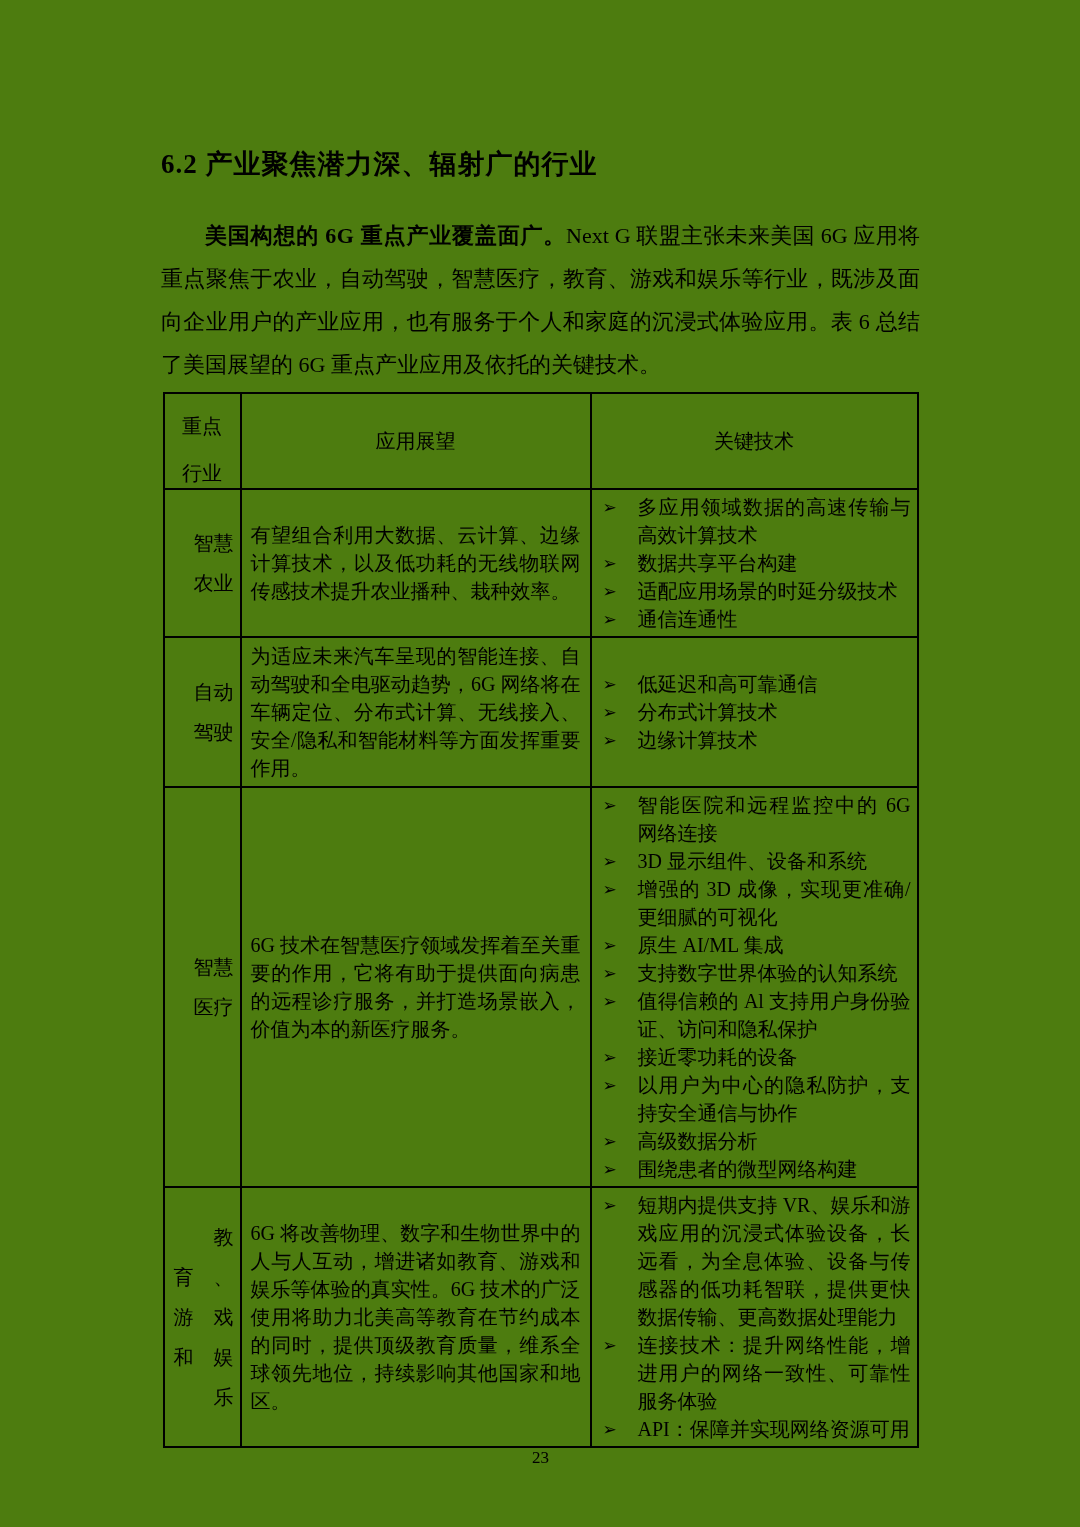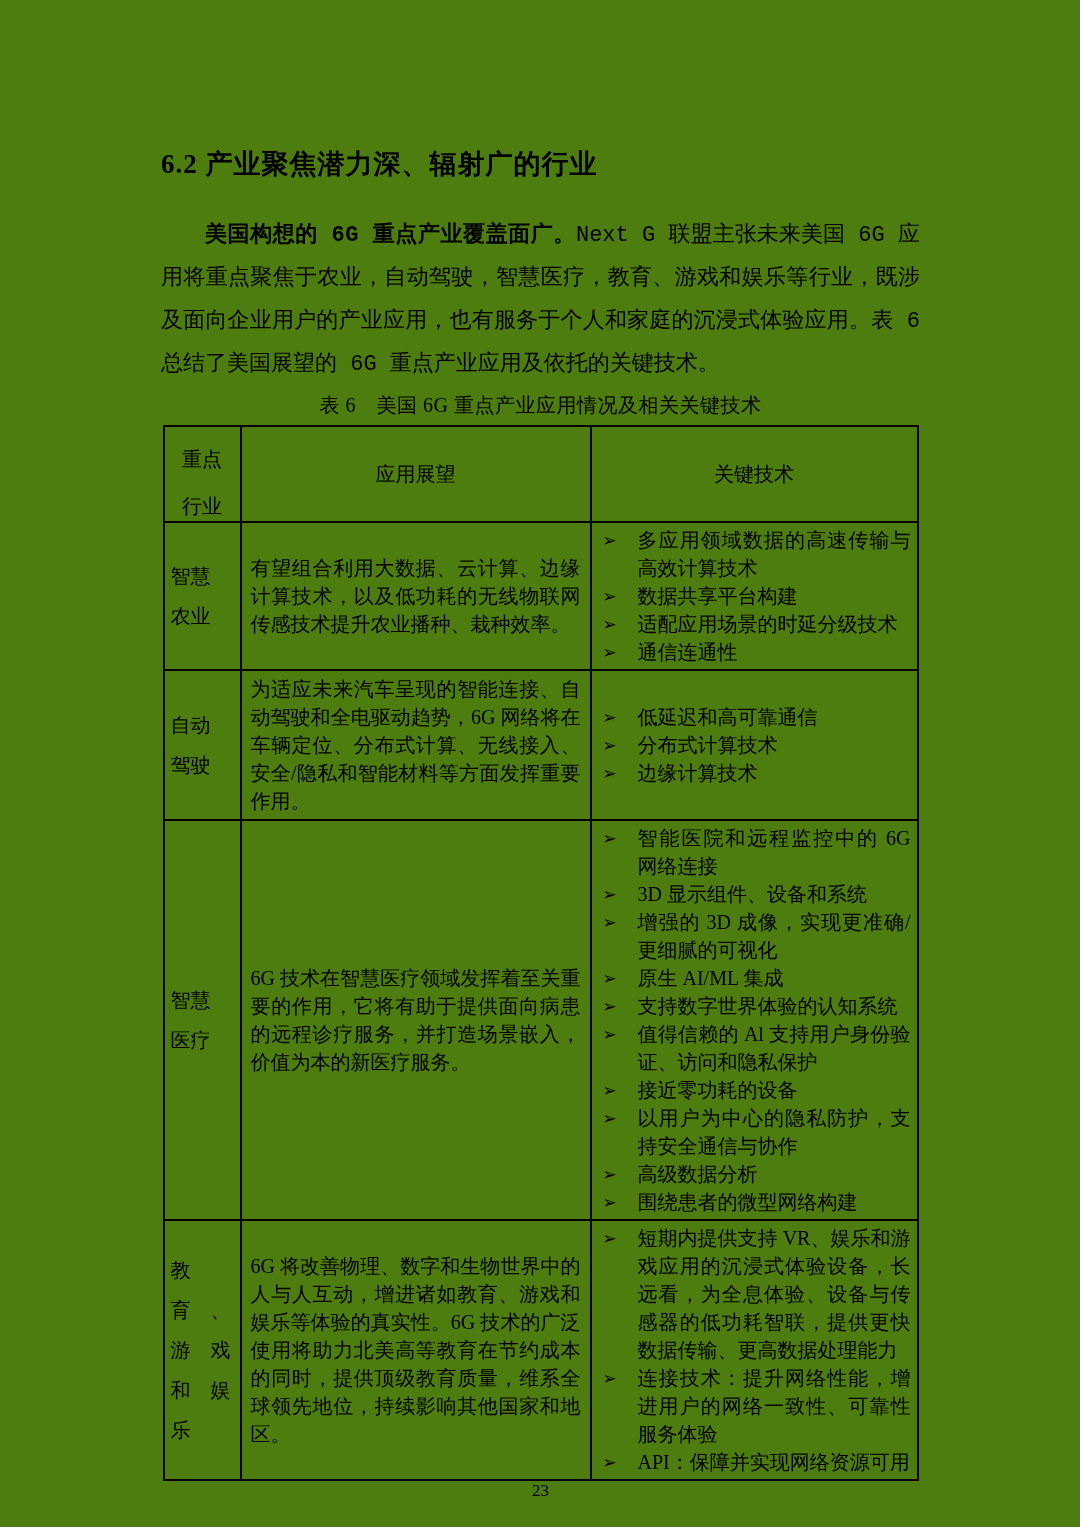--- a/index.html
+++ b/index.html
@@ -9,38 +9,38 @@
     position:relative; overflow:hidden; color:#000;
     font-family:"Liberation Serif","DejaVu Serif",serif;
   }
   .content { padding:146px 160px 0 161px; }
   .heading {
     font-size:27px; font-weight:bold; letter-spacing:1px;
     font-family:"Liberation Serif","DejaVu Serif",serif;
   }
   .para {
     margin-top:32px; font-size:22px; line-height:43px;
-    text-align:justify; text-indent:2em;font-family:Liberation Mono, monospace;
+    text-align:justify; text-indent:2em;
   }
   .para b { letter-spacing:0.5px; }
   .table-caption {
     margin-top:6px; text-align:center; font-size:20px; letter-spacing:0.5px;
   }
   table.industry-table {
     width:754px; margin:6px auto 0 auto; border-collapse:collapse;
     table-layout:fixed; font-size:20px; line-height:28px;
   }
   .industry-table th, .industry-table td {
     border:2px solid #000; vertical-align:middle; font-weight:normal;
   }
   col.c1 { width:77px; } col.c2 { width:350px; } col.c3 { width:327px; }
   th.h-industry div { text-align:center; line-height:30px;margin-top:17px; }
   th.h-center { text-align:center; height:60px; }
   td.cell-industry { text-align:center; padding:4px 6px; }
-  .ind-line { line-height:40px; text-align:left; }
+  .ind-line { line-height:40px; text-align:right; }
   td.cell-outlook { padding:4px 9px; text-align:justify; }
   td.cell-tech { padding:3px 6px 3px 0; }
   ul.tech-list { list-style:none; }
   ul.tech-list li { display:flex; align-items:flex-start; }
   .bullet-marker {
     flex:0 0 46px; padding-left:11px; font-size:17px; line-height:28px;
     font-family:"DejaVu Sans","Liberation Sans",sans-serif;
   }
   .bullet-text { flex:1 1 auto; text-align:justify; }
   .page-number {
@@ -50,21 +50,20 @@
 </head>
 <body>
 
 <div class="page">
   <div class="content">
 
     <h1 class="heading">6.2 产业聚焦潜力深、辐射广的行业</h1>
 
     <p class="para"><b>美国构想的 6G 重点产业覆盖面广。</b><span>Next G 联盟主张未来美国 6G 应用将重点聚焦于农业，自动驾驶，智慧医疗，教育、游戏和娱乐等行业，既涉及面向企业用户的产业应用，也有服务于个人和家庭的沉浸式体验应用。表 6 总结了美国展望的 6G 重点产业应用及依托的关键技术。</span></p>
 
-    <div class="table-caption">表 6　美国 6G 重点产业应用情况及相关关键技术</div>
 
     <table class="industry-table">
       <colgroup>
           <col class="c1">
           <col class="c2">
           <col class="c3">
         </colgroup>
       <thead>
         <tr>
           <th class="h-industry h-center">

